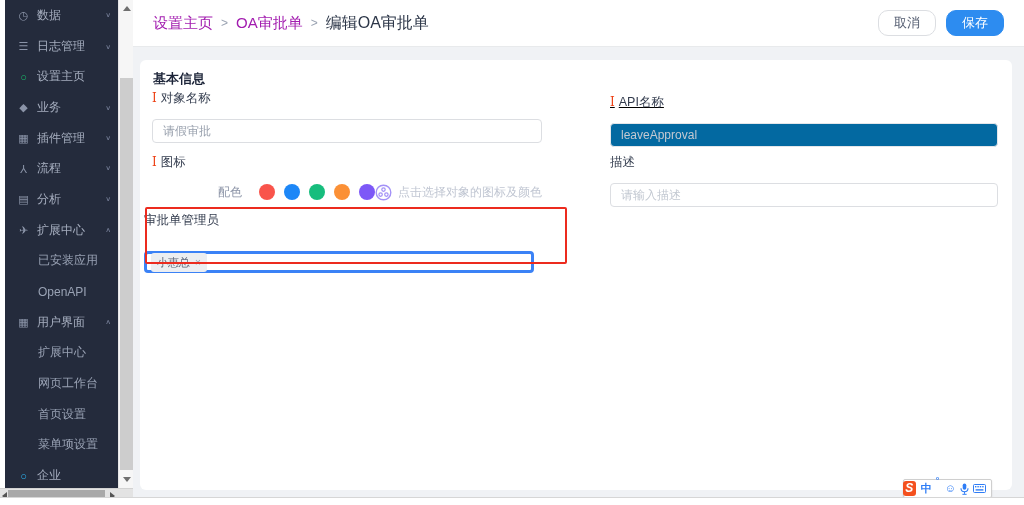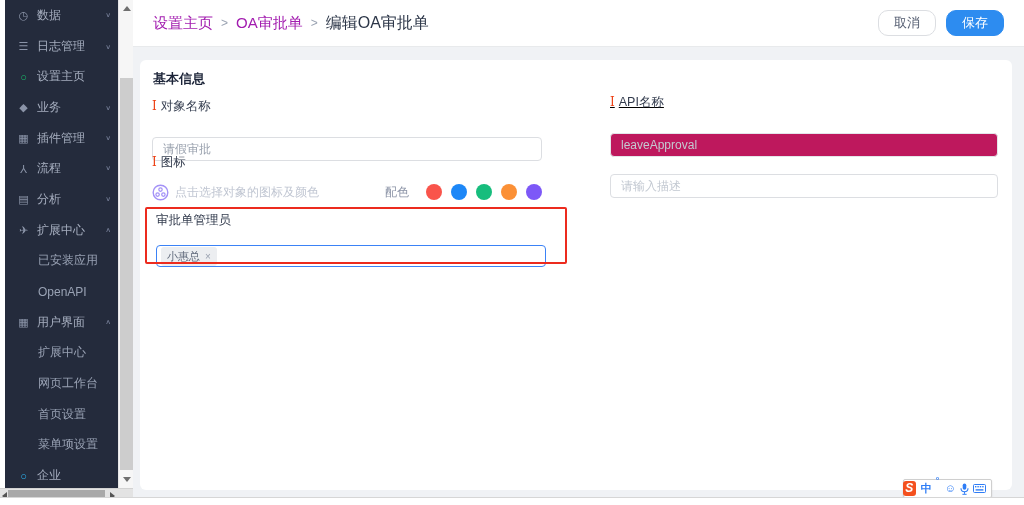--- a/index.html
+++ b/index.html
@@ -52,39 +52,39 @@
           background:#fff; border-radius:6px; }
   #section-title { position:absolute; left:13px; top:10px; font-size:13px;
                    font-weight:bold; color:#1c2438; }
   .fld-label { font-size:12.5px; color:#333c4e; }
   .req { color:#ed4014; font-family:"DejaVu Serif","Liberation Serif",serif;
          font-size:12px; margin-right:4px; }
   .inp { width:100%; height:24px; border:1px solid #dcdee2; border-radius:4px;
          padding:0 10px; font-size:12px; color:#98a0ad; background:#fff; outline:none;
          font-family:"Liberation Sans","DejaVu Sans",sans-serif; }
   .inp::placeholder { color:#c2c8d1; }
-  .inp:disabled { background:#be185d; color:#c4c9d1; border-color:#e4e6ea; }
+  .inp:disabled { background:#0369a1; color:#c4c9d1; border-color:#e4e6ea; }
 
   .abs { position:absolute; }
   
-  #f-objname   { left:12px;  top:36px; width:390px; }
+  #f-objname   { left:12px;  top:28px; width:390px; }
   #f-apiname   { left:470px; top:32px; width:388px;text-decoration:underline; }
   #f-icon      { left:12px;  top:92px; width:390px; }
   #f-desc      { left:470px; top:92px; width:388px; }
-  #f-admin     { left:16px;  top:150px; width:390px; }
-  .fld .inp { margin-top:22px; }
+  #f-admin     { left:4px;  top:150px; width:390px; }
+  .fld .inp { margin-top:12px; }
 
   #icon-row { display:flex; align-items:center; margin-top:10px; height:22px; }
   #icon-picker { display:flex; align-items:center; cursor:pointer; }
   #icon-picker-text { color:#c0c6d2; font-size:12px; margin-left:6px; }
   #palette { display:flex; align-items:center; margin-left:auto; }
   #palette-label { color:#8b93a6; font-size:12px; margin-right:8px; }
   .dot { width:16px; height:16px; border-radius:50%; margin-left:9px; cursor:pointer; }
 
-  #admin-box { margin-top:16px; height:22px; border:1px solid #3b82f6; border-radius:4px;
+  #admin-box { margin-top:22px; height:22px; border:3px solid #3b82f6; border-radius:4px;
                display:flex; align-items:center; padding:0 4px; background:#fff; }
   .tag { background:#eceef1; border-radius:3px; font-size:11px; color:#5c6678;
          padding:2px 6px; display:inline-flex; align-items:center; }
   .tag-x { color:#9aa2b0; margin-left:5px; font-size:10px; cursor:pointer; }
 
   #red-box { position:absolute; left:5px; top:147px; width:422px; height:57px;
              border:2px solid #ec2b1e; border-radius:2px; pointer-events:none; }
 
   
   #ime { position:absolute; left:903px; top:479px; width:89px; height:19px; background:#fff;
@@ -216,43 +216,44 @@
         <span class="req">I</span><span class="fld-label">API名称</span>
       </div>
       <input class="inp" type="text" disabled="" value="leaveApproval" style="">
     </div>
 
     <div id="f-icon" class="abs fld">
       <div>
         <span class="req">I</span><span class="fld-label">图标</span>
       </div>
       <div id="icon-row">
-        <span id="icon-picker">
-          <svg width="17" height="17" viewBox="0 0 17 17">
-            <circle cx="8.5" cy="8.5" r="7.3" fill="none" stroke="#a391f7" stroke-width="1.4"></circle>
-            <circle cx="8.5" cy="5.6" r="1.7" fill="none" stroke="#a391f7" stroke-width="1.2"></circle>
-            <circle cx="5.6" cy="10.6" r="1.7" fill="none" stroke="#a391f7" stroke-width="1.2"></circle>
-            <circle cx="11.4" cy="10.6" r="1.7" fill="none" stroke="#a391f7" stroke-width="1.2"></circle>
-          </svg>
-          <span id="icon-picker-text">点击选择对象的图标及颜色</span>
-        </span>
         <span id="palette">
           <span id="palette-label">配色</span>
           <span id="palette-dots" style="display:flex;align-items:center;">
               <span class="dot" style="background: rgb(249, 84, 75);"></span>
               <span class="dot" style="background: rgb(29, 135, 247);"></span>
               <span class="dot" style="background: rgb(23, 189, 125);"></span>
               <span class="dot" style="background: rgb(251, 144, 54);"></span>
               <span class="dot" style="background: rgb(125, 88, 247);"></span>
             </span>
         </span>
+        <span id="icon-picker">
+          <svg width="17" height="17" viewBox="0 0 17 17">
+            <circle cx="8.5" cy="8.5" r="7.3" fill="none" stroke="#a391f7" stroke-width="1.4"></circle>
+            <circle cx="8.5" cy="5.6" r="1.7" fill="none" stroke="#a391f7" stroke-width="1.2"></circle>
+            <circle cx="5.6" cy="10.6" r="1.7" fill="none" stroke="#a391f7" stroke-width="1.2"></circle>
+            <circle cx="11.4" cy="10.6" r="1.7" fill="none" stroke="#a391f7" stroke-width="1.2"></circle>
+          </svg>
+          <span id="icon-picker-text">点击选择对象的图标及颜色</span>
+        </span>
       </div>
     </div>
 
     <div id="f-desc" class="abs fld">
+      <div><span class="fld-label">描述</span></div>
       <input class="inp" type="text" placeholder="请输入描述" style="">
     </div>
 
     <div id="f-admin" class="abs fld">
       <div><span class="fld-label">审批单管理员</span></div>
       <div id="admin-box">
         <span class="tag">
           <span>小惠总</span>
           <span class="tag-x">×</span>
         </span>

